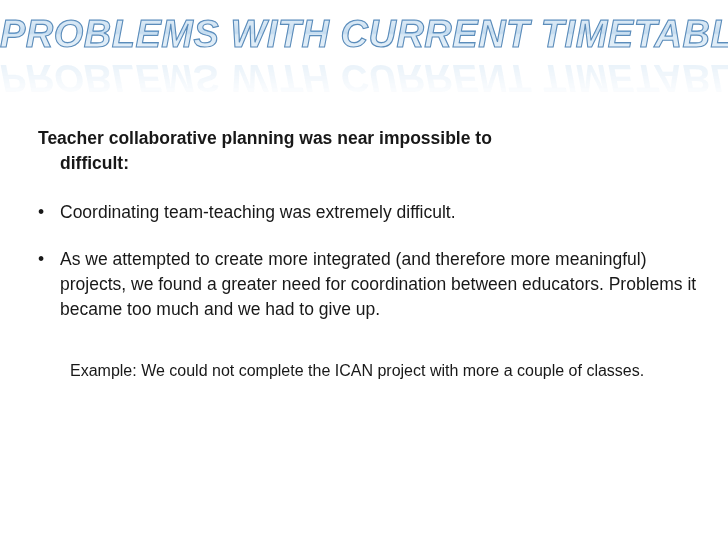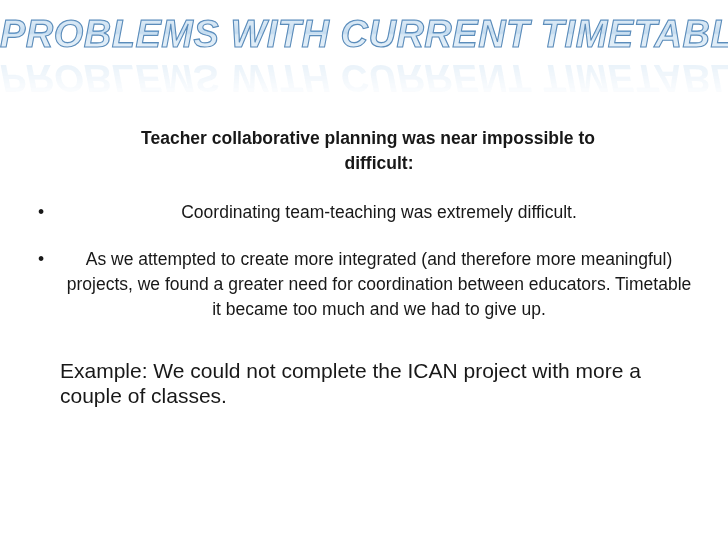--- a/index.html
+++ b/index.html
@@ -102,21 +102,20 @@
     font-size: 17.5px;
     line-height: 25px;
     color: #181818;
     margin: 0 0 20px 0;
   }
   .para-heading {
     font-weight: bold;
     padding-left: 0;
     text-indent: 0;
     margin-bottom: 24px;
-    text-align: center;
   }
   .para-heading .cont {
     display: block;
     padding-left: 22px;
   }
   .bullet-row {
     display: flex;
     align-items: flex-start;
     margin: 0 0 22px 0;
   }
@@ -126,25 +125,24 @@
     font-size: 17.5px;
     line-height: 25px;
     color: #181818;
     text-align: left;
   }
   .bullet-text {
     flex: 1 1 auto;
     font-size: 17.5px;
     line-height: 25px;
     color: #181818;
-    text-align: center;
   }
   .sub-para {
-    margin: 0 0 0 22px;
-    font-size: 21px;
+    margin: 0 0 0 32px;
+    font-size: 16px;
     line-height: 25px;
     color: #181818;
   }
   .spacer-sm { height: 14px; }
 </style>
 </head>
 <body>
 
 <div class="slide">
 
@@ -161,21 +159,21 @@
       <span class="cont">difficult:</span>
     </div>
 
     <div class="bullet-row">
       <span class="bullet-mark">•</span>
       <span class="bullet-text">Coordinating team-teaching was extremely difficult.</span>
     </div>
 
     <div class="bullet-row">
       <span class="bullet-mark">•</span>
-      <span class="bullet-text">As we attempted to create more integrated (and therefore more meaningful) projects, we found a greater need for coordination between educators. Timetable it became too much and we had to give up.</span>
+      <span class="bullet-text">As we attempted to create more integrated (and therefore more meaningful) projects, we found a greater need for coordination between educators. Problems it became too much and we had to give up.</span>
     </div>
 
     <div class="spacer-sm"></div>
 
     <div class="sub-para">Example: We could not complete the ICAN project with more a couple of classes.</div>
 
   </div>
 
 </div>
 

